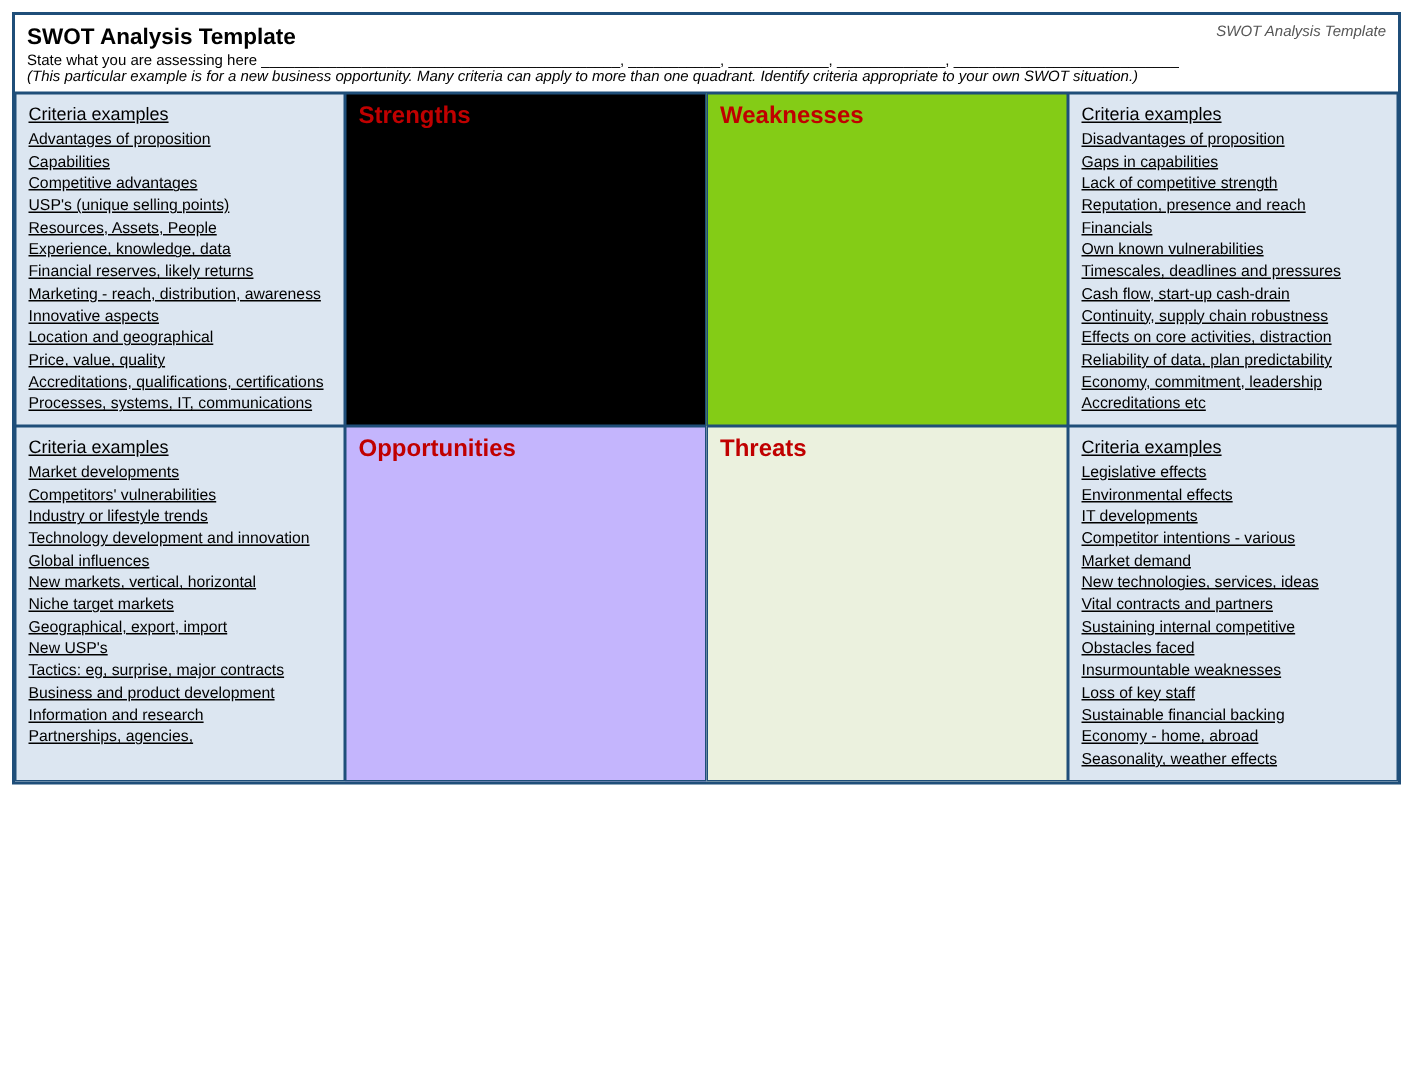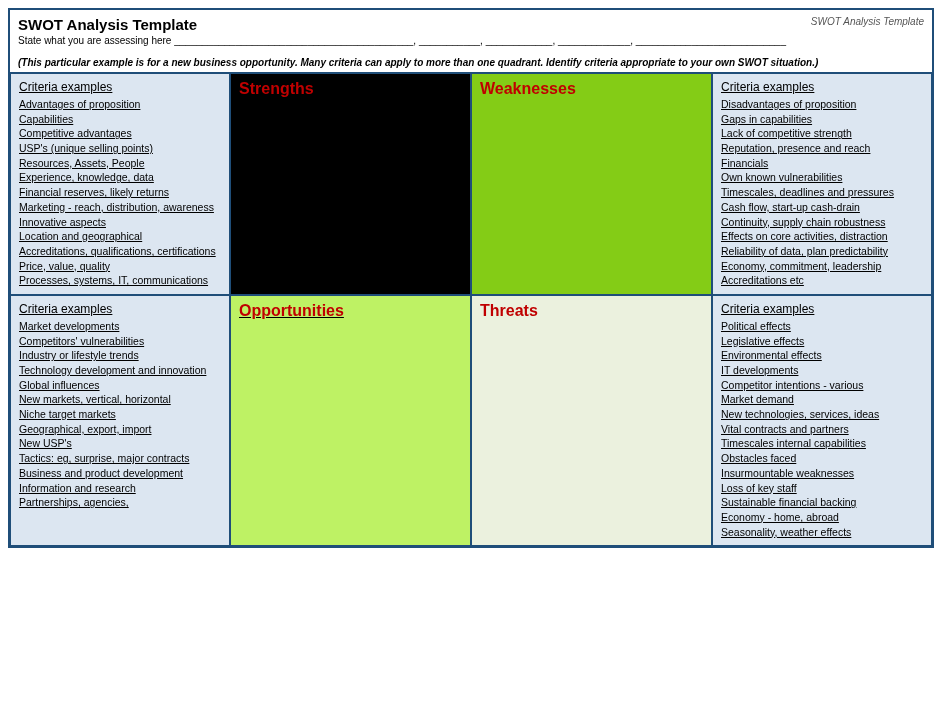--- a/index.html
+++ b/index.html
@@ -37,27 +37,26 @@
     }
     .header-title {
       font-size: 15px;
       font-weight: bold;
       color: #000;
       margin-bottom: 2px;
     }
     .header-line1 {
       font-size: 10px;
       color: #000;
-      margin-bottom: 11px;
+      margin-bottom: 0;
     }
     .header-line2 {
       font-size: 10px;
       color: #000;
       font-style: italic;
-      font-weight: bold;
     }
     .grid {
       display: grid;
       grid-template-columns: 220px 1fr 1fr 220px;
       grid-template-rows: auto auto;
     }
     .cell {
       border: 1px solid #1f4e79;
       padding: 6px 8px;
       vertical-align: top;
@@ -65,22 +64,21 @@
     .cell-criteria {
       background: #dce6f1;
     }
     .cell-strengths {
       background: #000000;
     }
     .cell-weaknesses {
       background: #84cc16;
     }
     .cell-opportunities {
-      background: #bef264;
-      text-decoration: underline;
+      background: #c4b5fd;
     }
     .cell-threats {
       background: #ebf1de;
     }
     .cell-criteria-bottom {
       background: #dce6f1;
     }
     .criteria-header {
       font-size: 12px;
       font-weight: normal;
@@ -124,22 +122,22 @@
           <div>Advantages of proposition</div>
           <div>Capabilities</div>
           <div>Competitive advantages</div>
           <div>USP's (unique selling points)</div>
           <div>Resources, Assets, People</div>
           <div>Experience, knowledge, data</div>
           <div>Financial reserves, likely returns</div>
           <div>Marketing - reach, distribution, awareness</div>
           <div>Innovative aspects</div>
           <div>Location and geographical</div>
+          <div>Price, value, quality</div>
           <div>Accreditations, qualifications, certifications</div>
-          <div>Price, value, quality</div>
           <div>Processes, systems, IT, communications</div>
         </div>
       </div>
 
       <div class="cell cell-strengths">
         <div class="quadrant-header strengths-color">Strengths</div>
       </div>
 
       <div class="cell cell-weaknesses">
         <div class="quadrant-header weaknesses-color">Weaknesses</div>
@@ -187,29 +185,28 @@
         <div class="quadrant-header opportunities-color">Opportunities</div>
       </div>
 
       <div class="cell cell-threats">
         <div class="quadrant-header threats-color">Threats</div>
       </div>
 
       <div class="cell cell-criteria-bottom">
         <div class="criteria-header">Criteria examples</div>
         <div class="criteria-list">
-          <div>Political effects</div>
           <div>Legislative effects</div>
           <div>Environmental effects</div>
           <div>IT developments</div>
           <div>Competitor intentions - various</div>
           <div>Market demand</div>
           <div>New technologies, services, ideas</div>
           <div>Vital contracts and partners</div>
-          <div>Timescales internal capabilities</div>
+          <div>Sustaining internal competitive</div>
           <div>Obstacles faced</div>
           <div>Insurmountable weaknesses</div>
           <div>Loss of key staff</div>
           <div>Sustainable financial backing</div>
           <div>Economy - home, abroad</div>
           <div>Seasonality, weather effects</div>
         </div>
       </div>
 
     </div>

